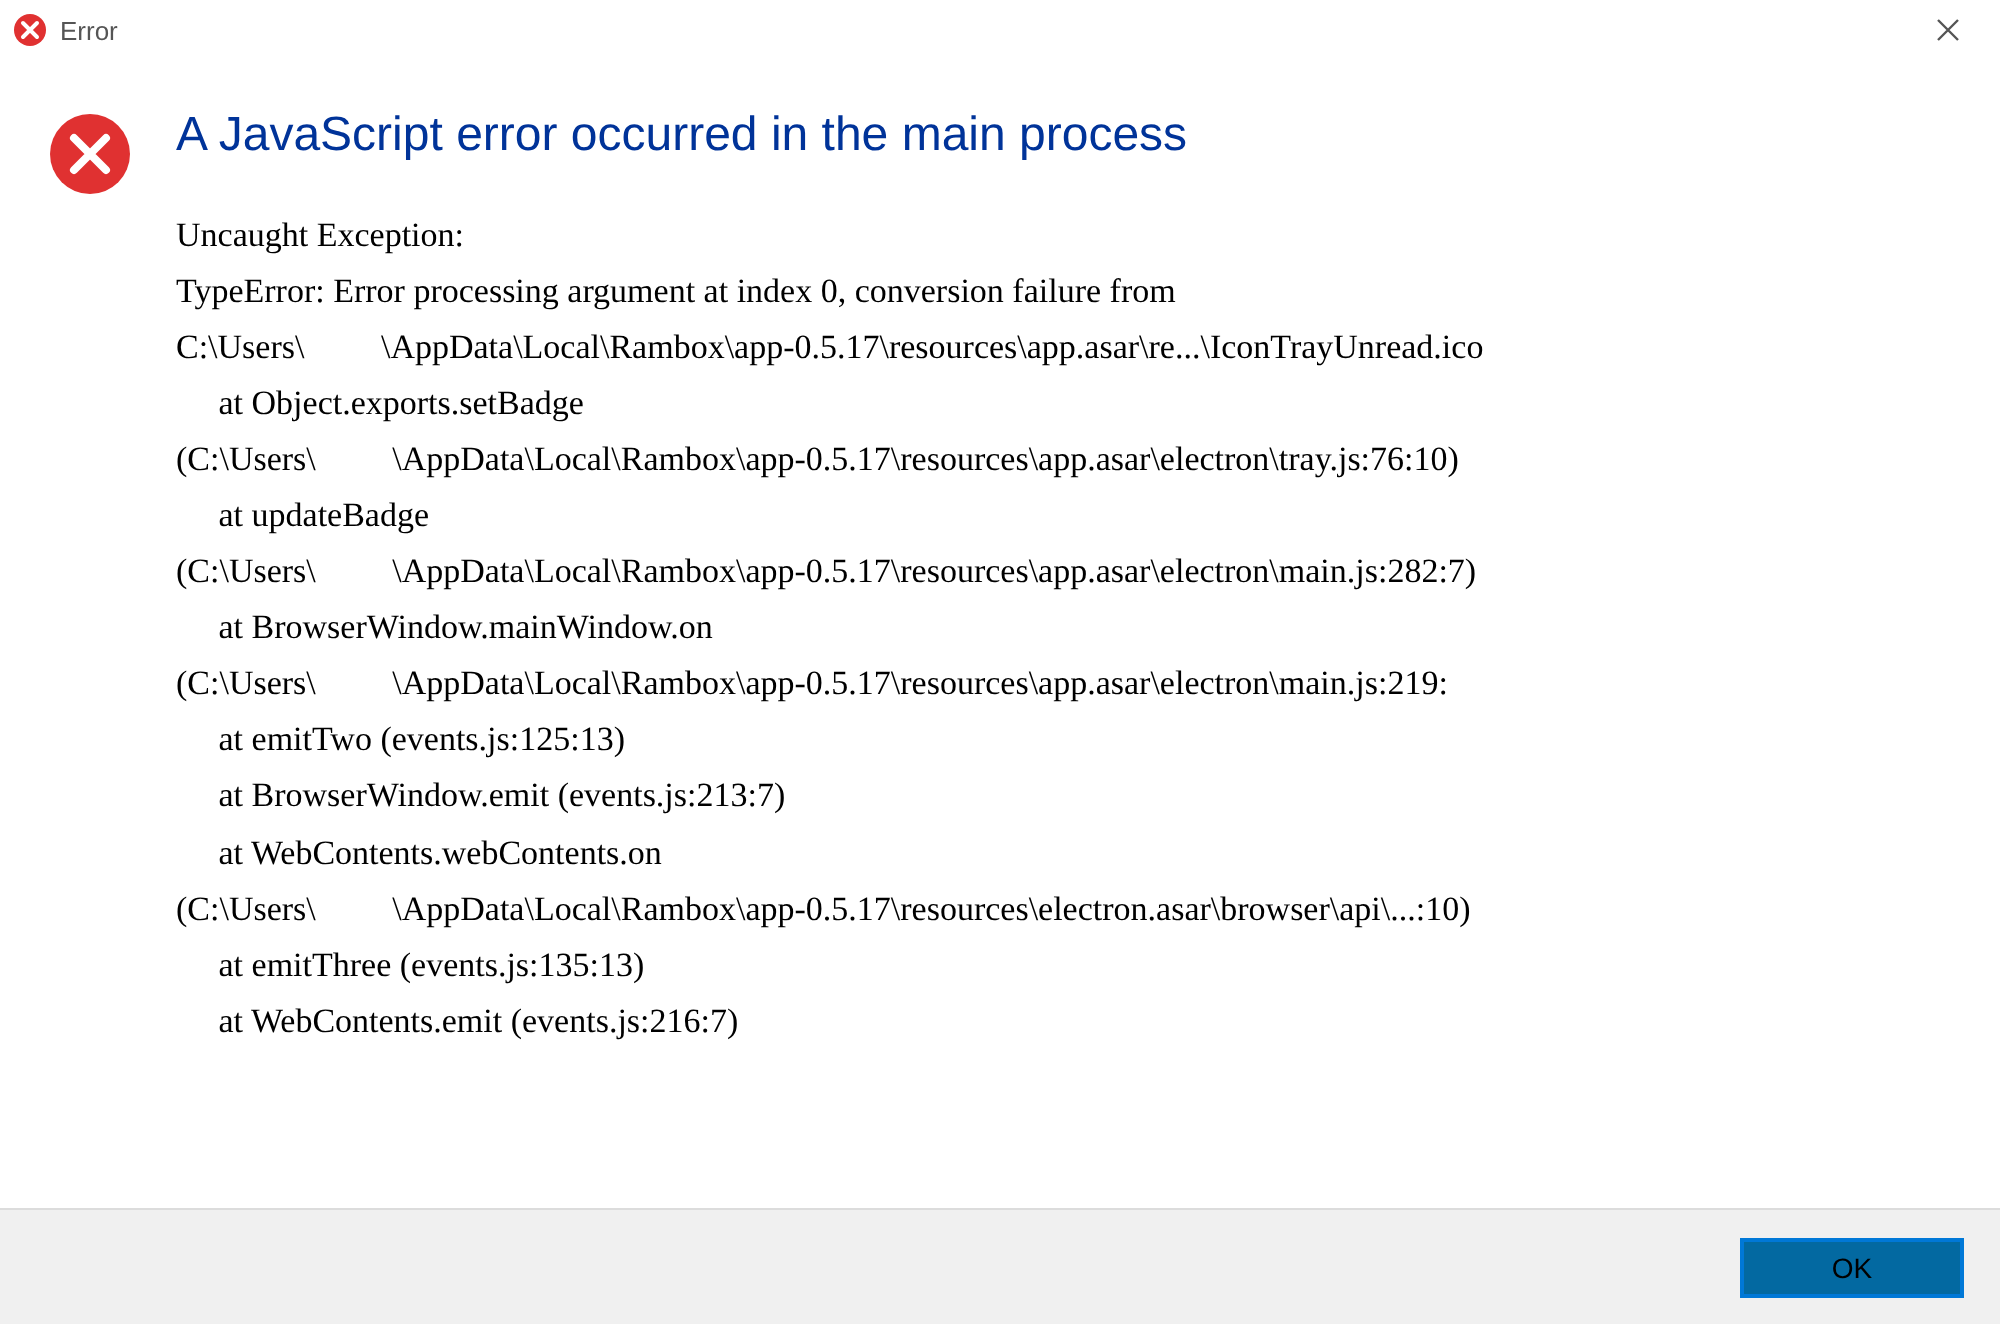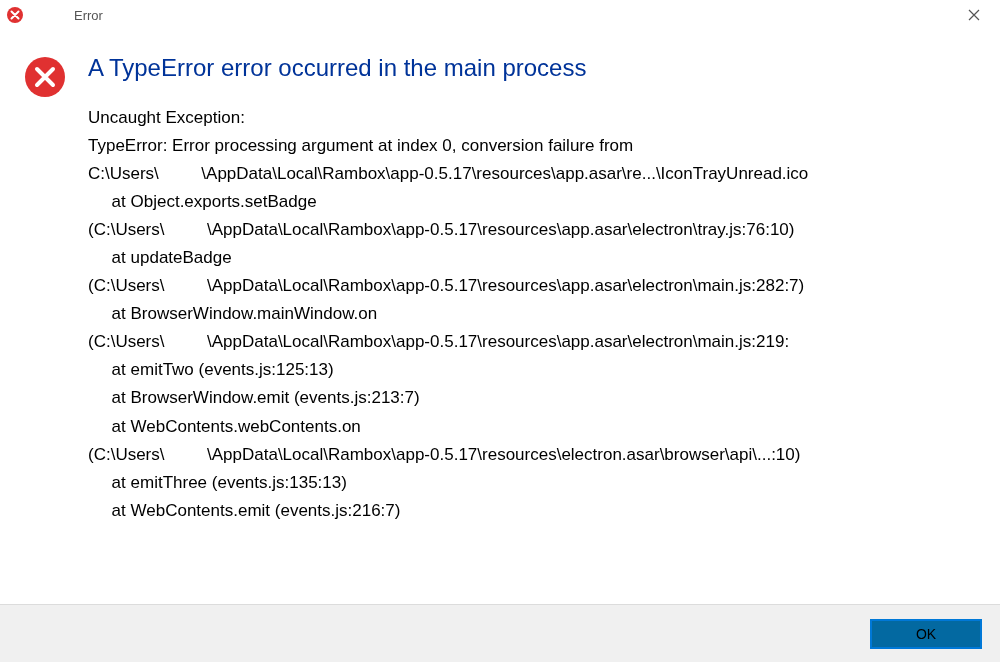--- a/index.html
+++ b/index.html
@@ -17,21 +17,20 @@
       display: flex;
       flex-direction: column;
       position: relative;
     }
     .titlebar {
       height: 30px;
       display: flex;
       align-items: center;
       padding: 0 6px;
       background: #ffffff;
-      gap: 44px;
     }
     .title-icon {
       width: 18px;
       height: 18px;
       margin-right: 6px;
       flex-shrink: 0;
     }
     .title-text {
       font-size: 13px;
       color: #555;
@@ -71,21 +70,21 @@
       font-size: 24px;
       font-weight: 400;
       margin-bottom: 22px;
       margin-top: 4px;
     }
     .body-text {
       color: #000;
       font-size: 17px;
       line-height: 1.65;
       white-space: pre;
-      font-family: Liberation Sans, sans-serif;
+      font-family: Liberation Serif, serif;
       overflow: hidden;
     }
     .button-bar {
       border-top: 1px solid #dcdcdc;
       background: #f0f0f0;
       height: 58px;
       display: flex;
       align-items: center;
       justify-content: flex-end;
       padding-right: 18px;
@@ -127,21 +126,21 @@
   <div class="content-area">
     <div class="main-icon-col">
       <span class="big-error-icon">
         <svg viewBox="0 0 42 42" width="42" height="42">
           <circle cx="21" cy="21" r="20" fill="#e03131"></circle>
           <path d="M13 13 L29 29 M29 13 L13 29" stroke="#ffffff" stroke-width="4" stroke-linecap="round"></path>
         </svg>
       </span>
     </div>
     <div class="text-col">
-      <h1 class="heading">A TypeError error occurred in the main process</h1>
+      <h1 class="heading">A JavaScript error occurred in the main process</h1>
       <div class="body-text">Uncaught Exception:
 TypeError: Error processing argument at index 0, conversion failure from
 C:\Users\         \AppData\Local\Rambox\app-0.5.17\resources\app.asar\re...\IconTrayUnread.ico
      at Object.exports.setBadge
 (C:\Users\         \AppData\Local\Rambox\app-0.5.17\resources\app.asar\electron\tray.js:76:10)
      at updateBadge
 (C:\Users\         \AppData\Local\Rambox\app-0.5.17\resources\app.asar\electron\main.js:282:7)
      at BrowserWindow.mainWindow.on
 (C:\Users\         \AppData\Local\Rambox\app-0.5.17\resources\app.asar\electron\main.js:219:
      at emitTwo (events.js:125:13)

